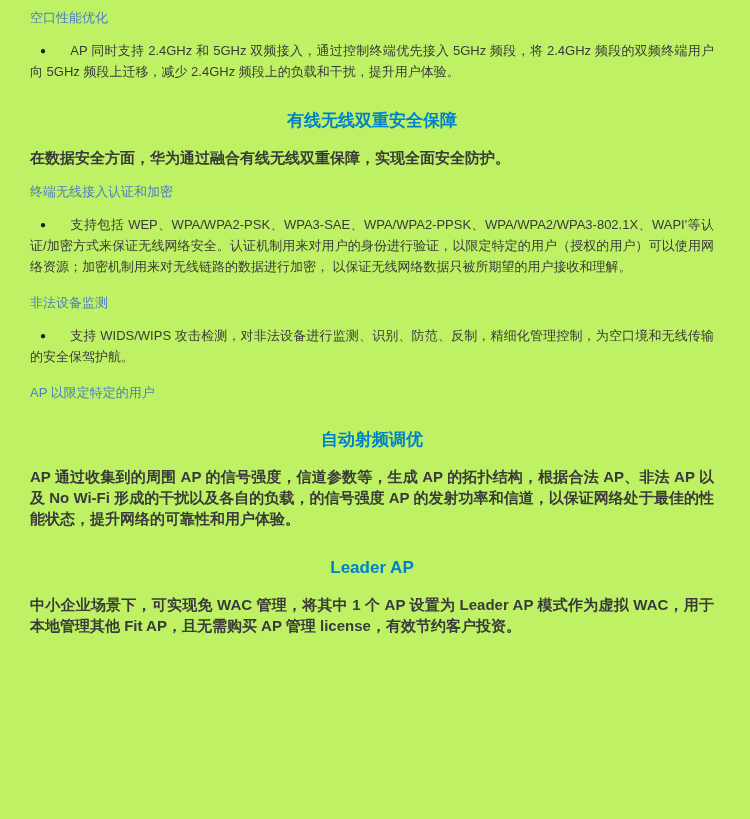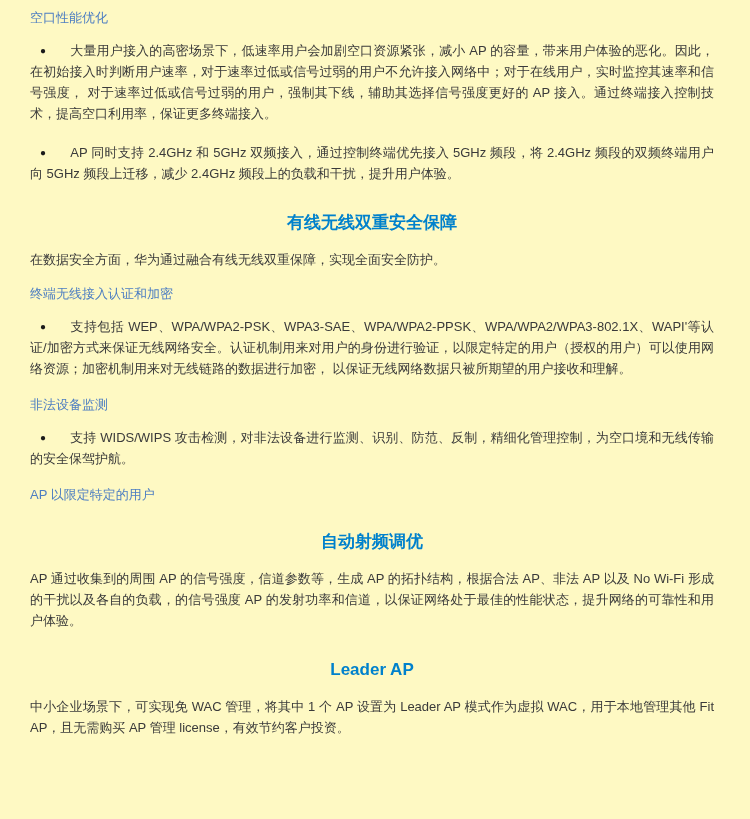--- a/index.html
+++ b/index.html
@@ -11,21 +11,21 @@
     width: 750px;
     height: 819px;
     overflow: hidden;
     font-family: "Liberation Sans", "DejaVu Sans", sans-serif;
   }
   .page {
     box-sizing: border-box;
     width: 750px;
     height: 819px;
     padding: 2px 36px 0 30px;
-    background: #fef9c3;
+    background: #bef264;
   }
   .doc-link {
     display: block;
     color: #4d7ec2;
     font-size: 13px;
     line-height: 16px;
     margin: 16px 0 14px 0;
     text-decoration: none;
     cursor: pointer;
   }
@@ -41,24 +41,25 @@
   }
   .bullet-glyph {
     font-size: 10px;
     vertical-align: 1px;
     padding-left: 10px;
     padding-right: 24px;
     color: #1a1a1a;
   }
   .body-para {
     margin: 12px 0 16px 0;
-    font-size: 13px;
+    font-size: 15px;
     line-height: 21px;
     color: #3a3a3a;
     text-align: justify;
+    font-weight: bold;
   }
   .section-heading {
     margin: 28px 0 16px 0;
     font-size: 17px;
     line-height: 21px;
     font-weight: bold;
     color: #0081cc;
     text-align: center;
   }
   .gap-top {
@@ -68,21 +69,20 @@
     margin-bottom: 12px;
   }
 </style>
 </head>
 <body>
 
 <div class="page">
 
   <a class="doc-link first">空口性能优化</a>
 
-  <p class="bullet-para"><span class="bullet-glyph">●</span><span>大量用户接入的高密场景下，低速率用户会加剧空口资源紧张，减小 AP 的容量，带来用户体验的恶化。因此，在初始接入时判断用户速率，对于速率过低或信号过弱的用户不允许接入网络中；对于在线用户，实时监控其速率和信号强度， 对于速率过低或信号过弱的用户，强制其下线，辅助其选择信号强度更好的 AP 接入。通过终端接入控制技术，提高空口利用率，保证更多终端接入。</span></p>
 
 
   <p class="bullet-para"><span class="bullet-glyph">●</span><span>AP 同时支持 2.4GHz 和 5GHz 双频接入，通过控制终端优先接入 5GHz 频段，将 2.4GHz 频段的双频终端用户向 5GHz 频段上迁移，减少 2.4GHz 频段上的负载和干扰，提升用户体验。</span></p>
 
   <h2 class="section-heading">有线无线双重安全保障</h2>
 
   <p class="body-para tight-bottom">在数据安全方面，华为通过融合有线无线双重保障，实现全面安全防护。</p>
 
   <a class="doc-link">终端无线接入认证和加密</a>
 

